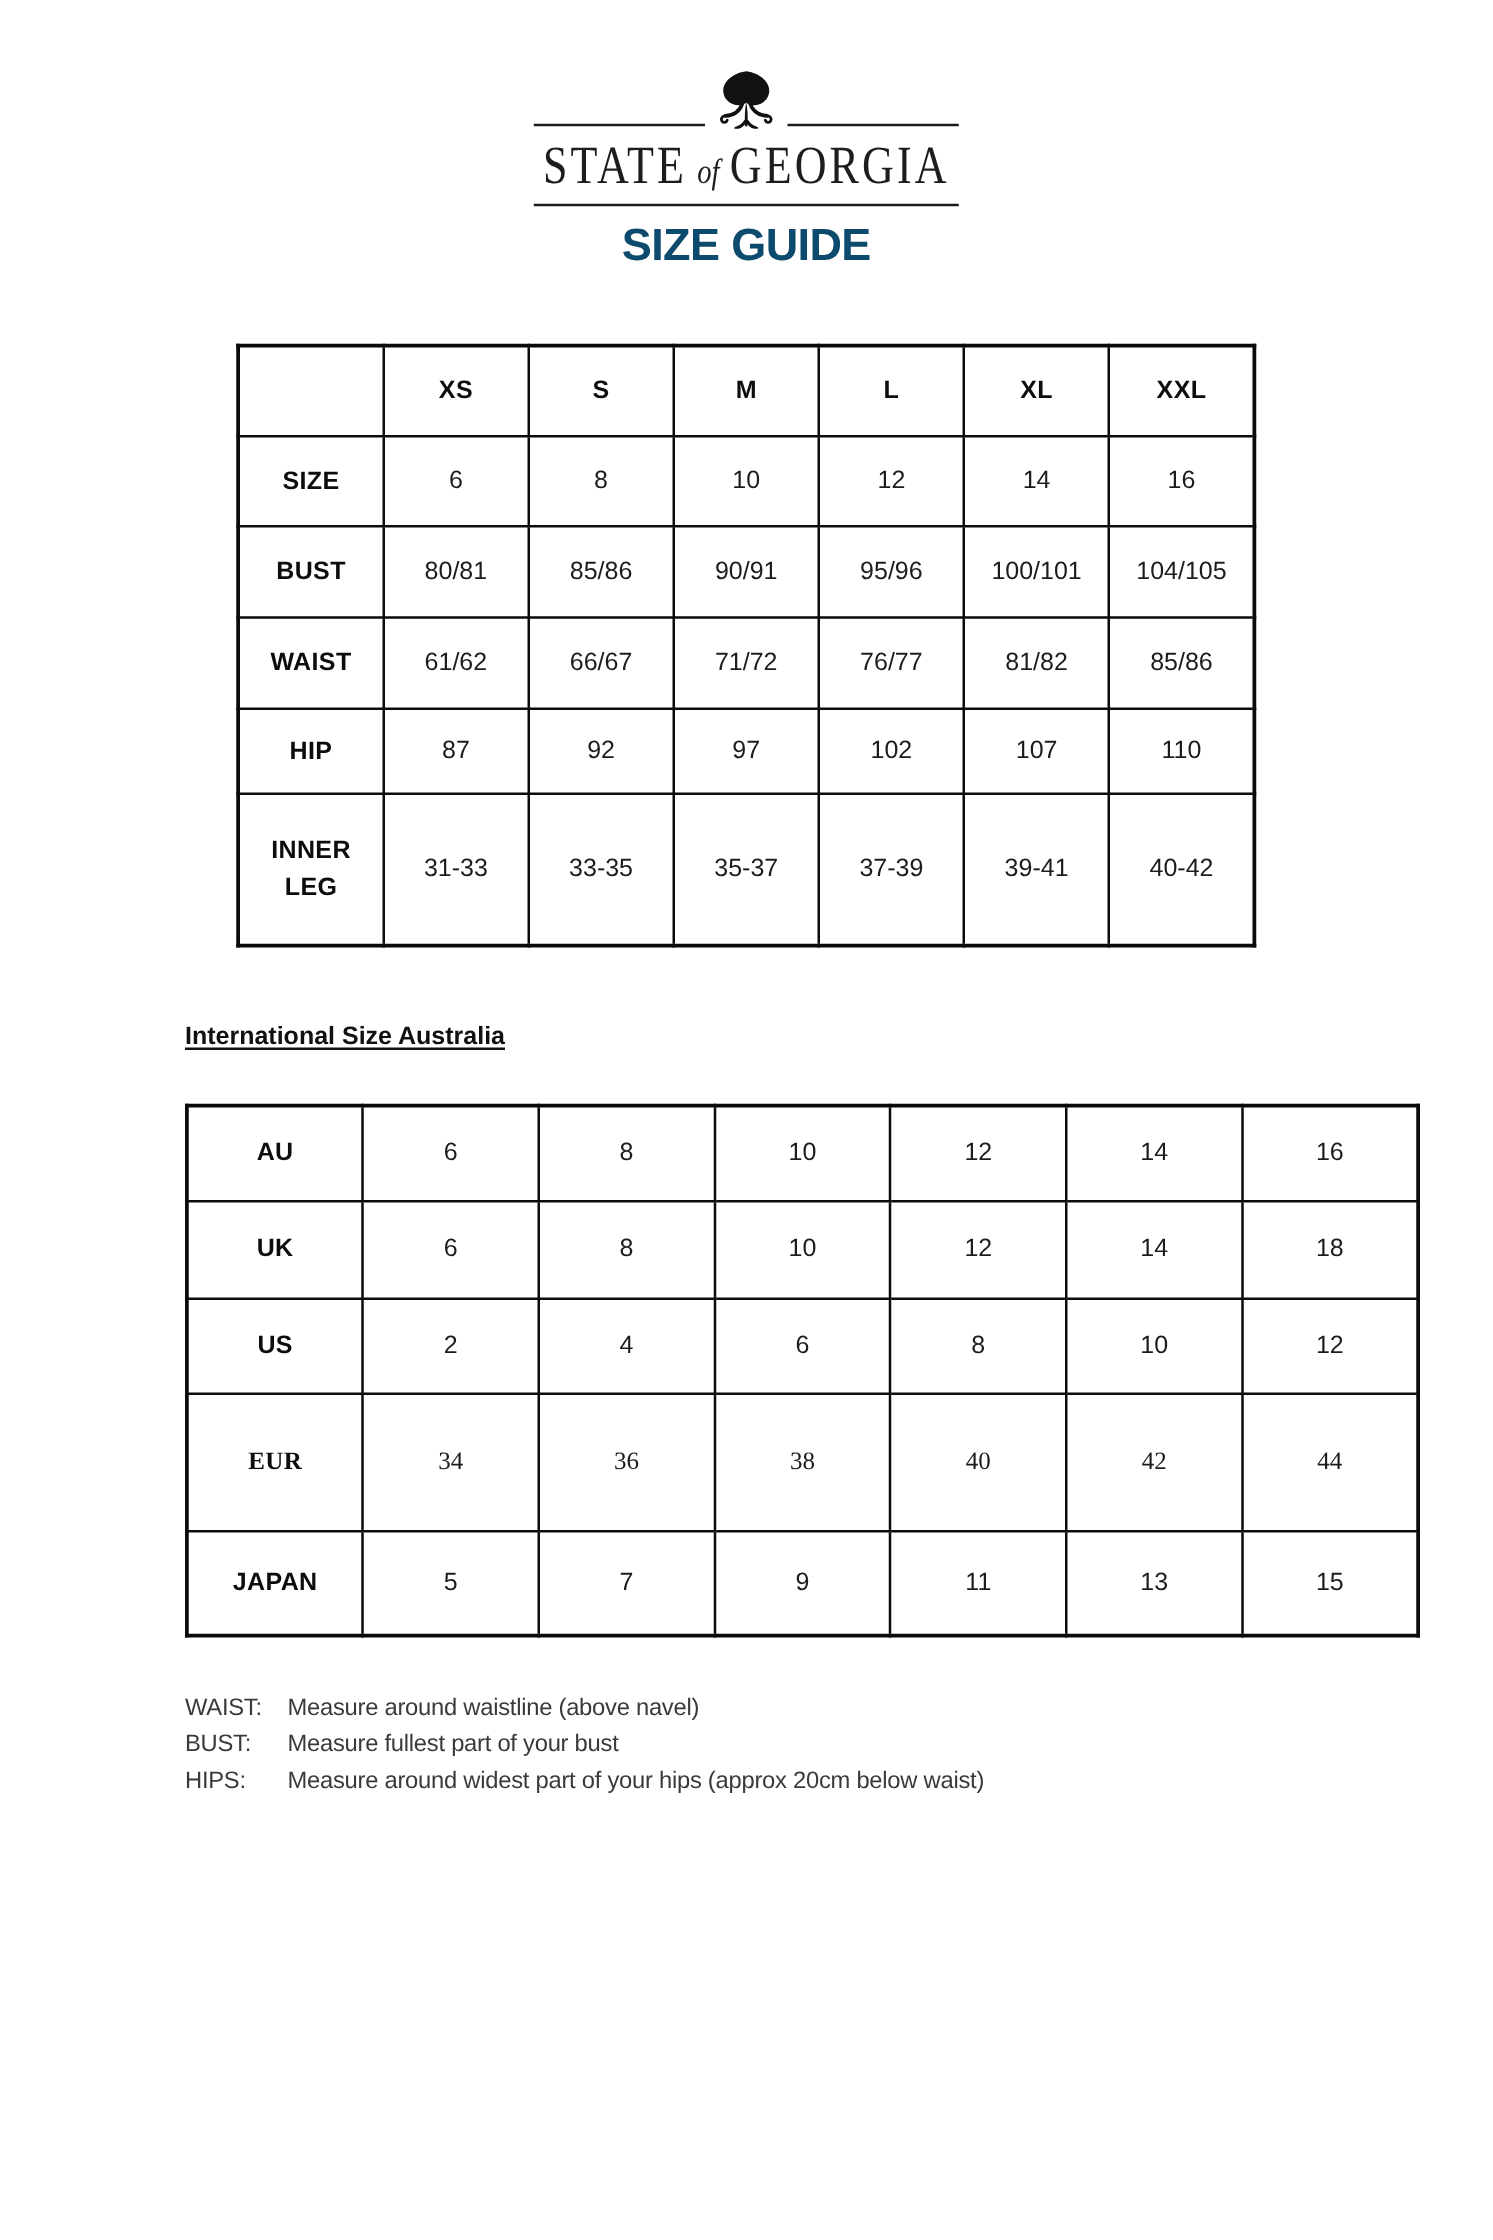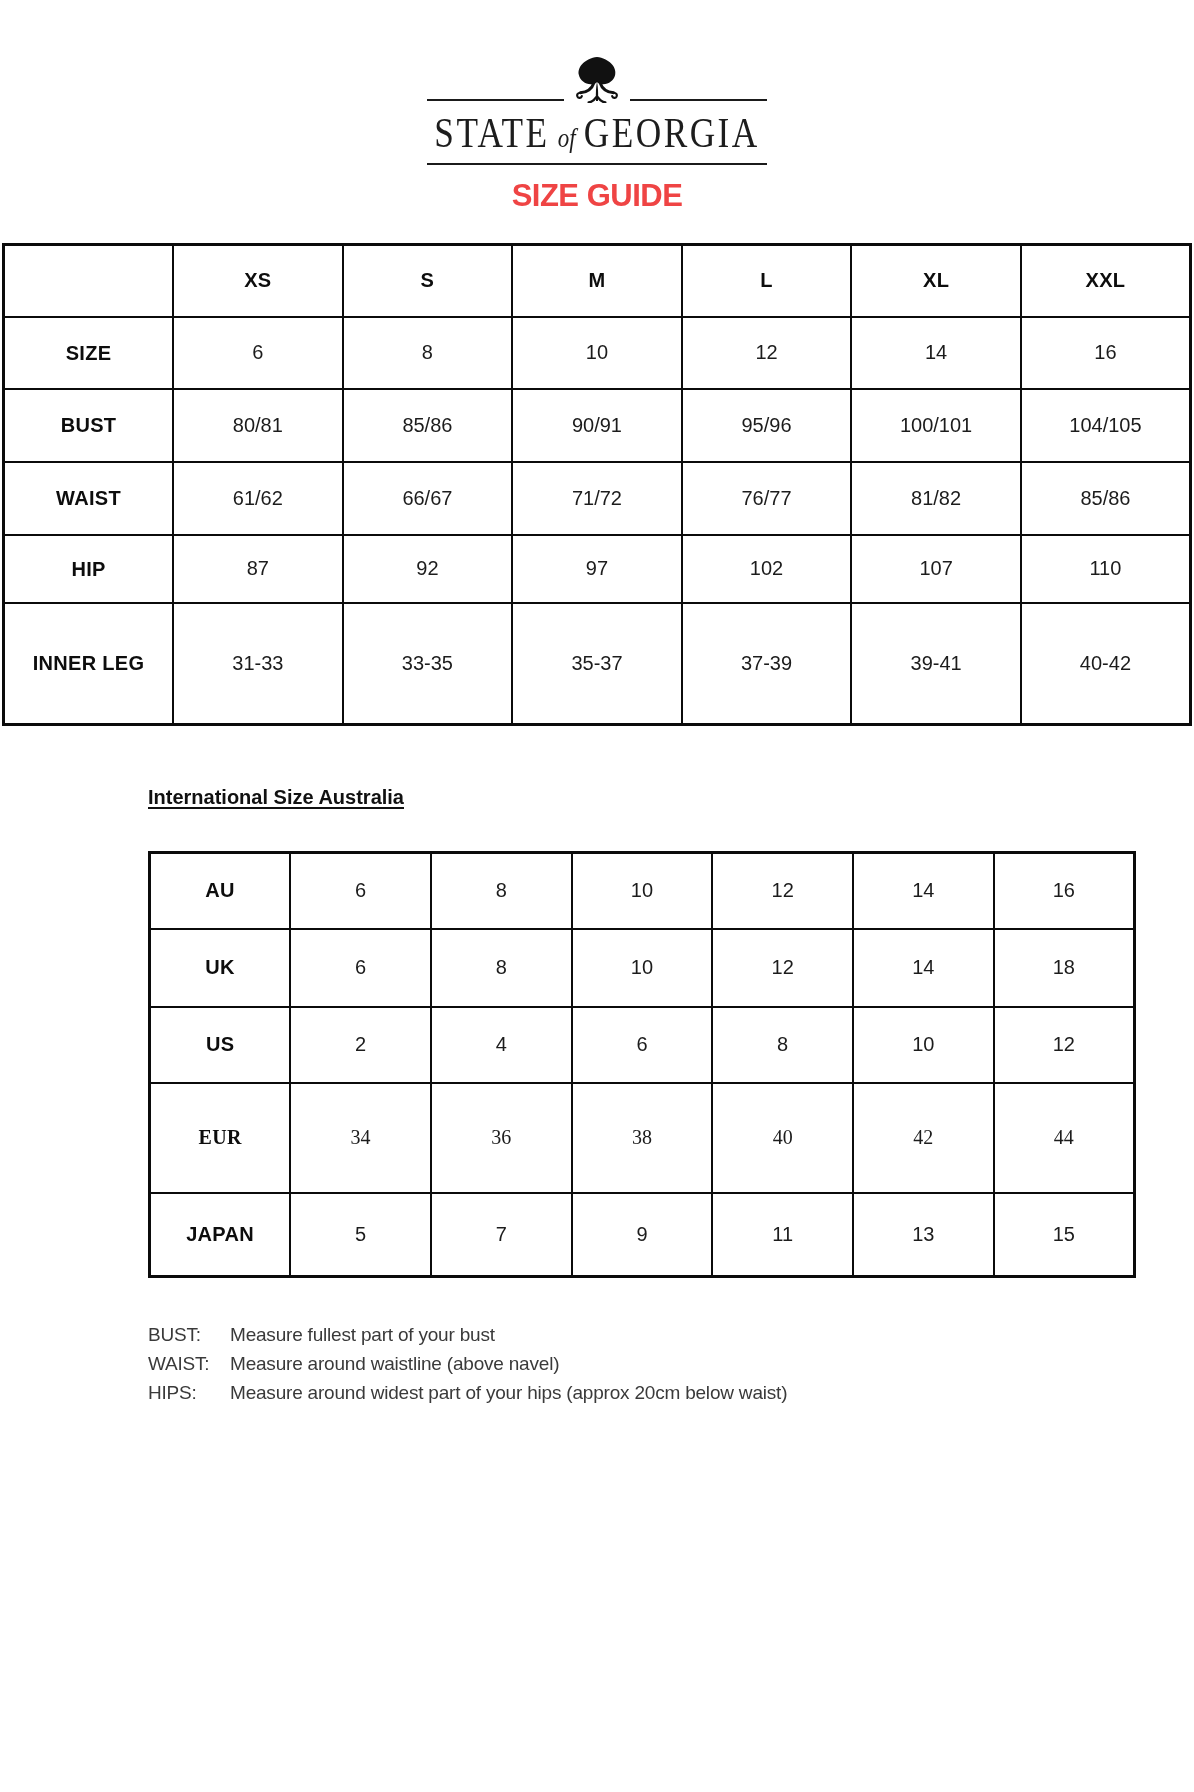--- a/index.html
+++ b/index.html
@@ -23,33 +23,33 @@
     letter-spacing:3px;color:#1d1d1d;
     white-space:nowrap;
     display:flex;align-items:baseline;justify-content:center;gap:10px;
     transform:scaleX(0.82);transform-origin:center;
   }
   .brand-of{font-style:italic;font-size:28px;letter-spacing:0;}
   .brand-underrule{margin-top:4px;height:2px;background:#1b1b1b;}
   
   .title{
     margin:16px 0 0 0;text-align:center;
-    font-size:31px;line-height:30px;font-weight:700;
-    letter-spacing:-0.5px;color:#ef4444;
+    font-size:36px;line-height:30px;font-weight:700;
+    letter-spacing:-0.5px;color:#0c4a6e;
   }
   .subtitle{margin-top:17px;text-align:center;font-size:18px;color:#222222;}
   
   table{border-collapse:collapse;table-layout:fixed;border:3px solid #0b0b0b;}
   td,th{
     border:2px solid #0b0b0b;
     text-align:center;vertical-align:middle;
     font-size:20px;font-weight:400;color:#1c1c1c;padding:0;
   }
   th{font-weight:700;color:#0d0d0d;letter-spacing:0.3px;}
-  .mtable{width:1190px;margin:32px auto 0;}
+  .mtable{width:816px;margin:64px auto 0;}
   .mtable th.rowlabel{padding:0 10px;line-height:1.5;}
   .mtable tr.rh{height:72px;}
   .mtable tr.rh73{height:73px;}
   .mtable tr.rhip{height:68px;}
   .mtable tr.rleg{height:122px;}
   .conv-heading{
     margin:60px 0 0 148px;
     font-size:20px;font-weight:700;color:#111111;
     text-decoration:underline;text-decoration-thickness:2px;text-underline-offset:3px;
   }
@@ -201,26 +201,26 @@
       <td>9</td>
       <td>11</td>
       <td>13</td>
       <td>15</td>
     </tr>
   </tbody>
     </table>
 
   <div class="notes">
     <div class="note">
+      <span class="note-label">WAIST:</span>
+      <span class="note-text">Measure around waistline (above navel)</span>
+    </div>
+    <div class="note">
       <span class="note-label">BUST:</span>
       <span class="note-text">Measure fullest part of your bust</span>
-    </div>
-    <div class="note">
-      <span class="note-label">WAIST:</span>
-      <span class="note-text">Measure around waistline (above navel)</span>
     </div>
     <div class="note">
       <span class="note-label">HIPS:</span>
       <span class="note-text">Measure around widest part of your hips (approx 20cm below waist)</span>
     </div>
   </div>
 
 </div>
 
 </body></html>

